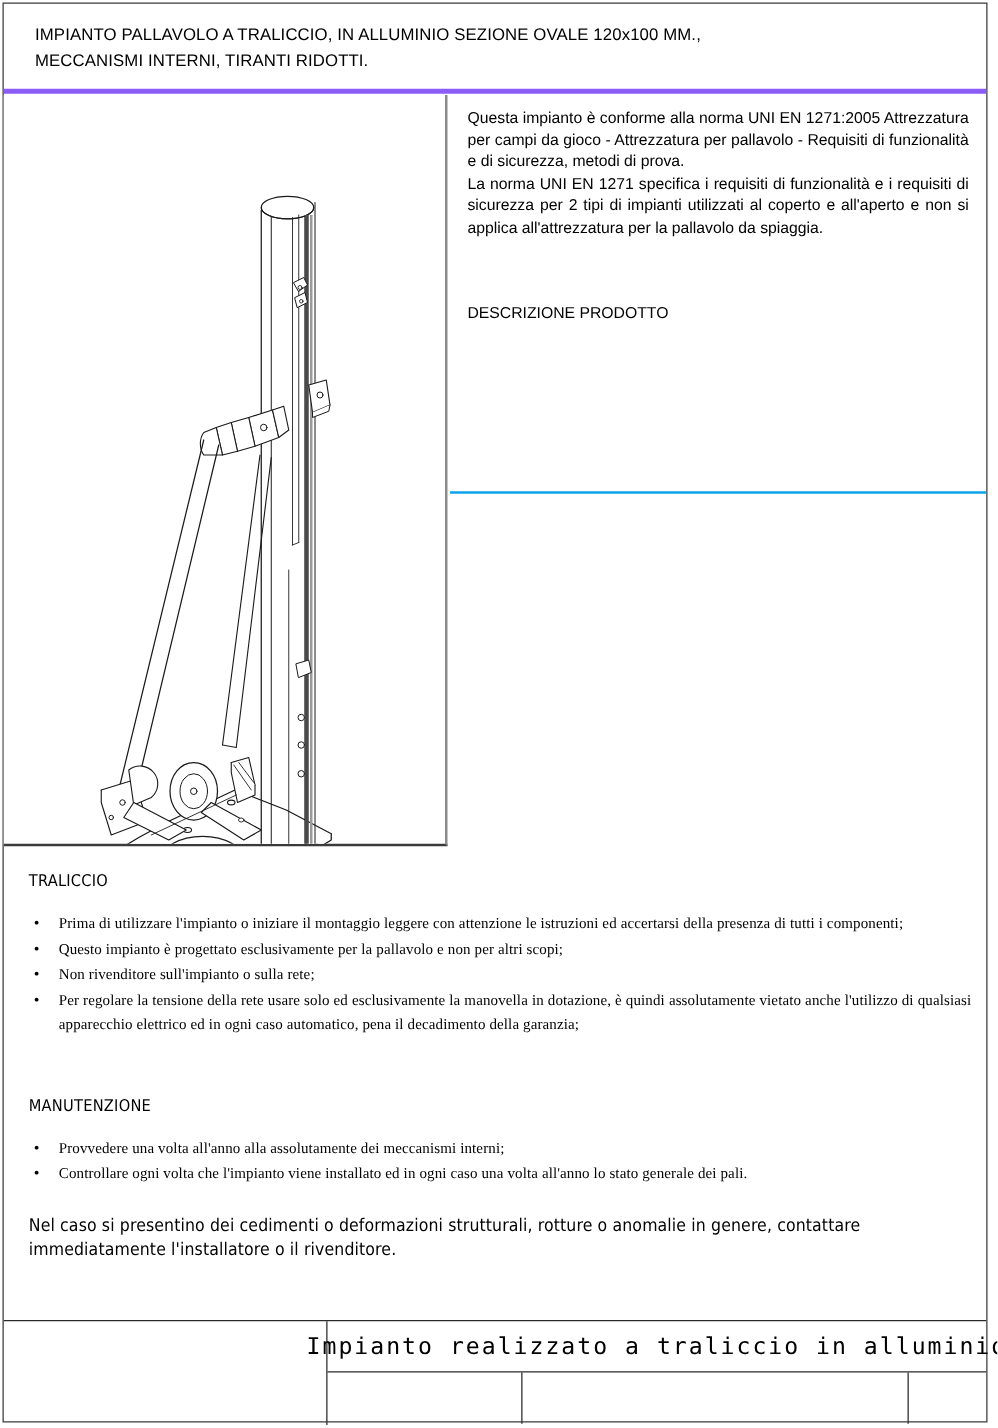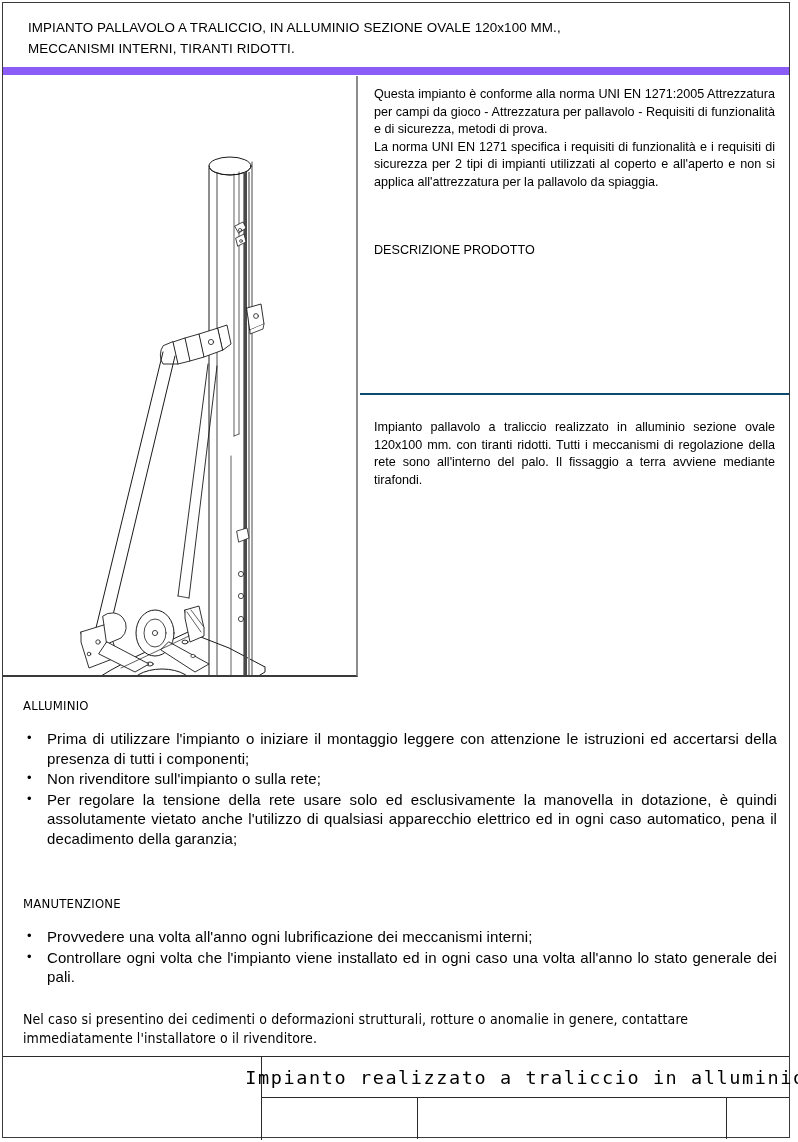--- a/index.html
+++ b/index.html
@@ -26,21 +26,21 @@
     border:1px solid #3a3a3a;
     box-sizing:border-box;
   }
 
   
   .header{
     position:absolute;
     left:3px; top:3px;
     width:786px; height:72px;
     box-sizing:border-box;
-    border-bottom:8px solid #8b5cf6;
+    border-bottom:4px solid #8b5cf6;
     padding:14px 0 0 25px;
   }
   .header-line{
     font-size:13.4px;
     line-height:21px;
     letter-spacing:0.1px;
     white-space:nowrap;
   }
 
   
@@ -59,21 +59,21 @@
   .text-panel{
     position:absolute;
     left:360px; top:76px;
     width:429px; height:601px;
     box-sizing:border-box;
   }
   .norm-block{
     box-sizing:border-box;
     height:319px;
     padding:10px 14px 0 14px;
-    border-bottom:2px solid #0c4a6e;
+    border-bottom:2px solid #0ea5e9;
   }
   .norm-block p, .desc-block p{
     margin:0;
     text-align:justify;
     font-size:12.6px;
     line-height:17.6px;
   }
   .norm-gap{height:40px;}
   .section-label{
     font-size:12.6px;
@@ -103,22 +103,22 @@
   }
   ul.notice-list{
     list-style:none;
     margin:14px 0 0 0;
     padding:0;
   }
   ul.notice-list li{
     position:relative;
     padding-left:24px;
     margin-bottom:1px;
-    font-family:Liberation Sans, sans-serif;
-    font-size:15px;
+    font-family:Liberation Serif, serif;
+    font-size:12px;
     line-height:19.5px;
     text-align:justify;
     letter-spacing:0.1px;
   }
   ul.notice-list li::before{
     content:"\2022";
     position:absolute;
     left:4px; top:-1px;
     font-size:13px;
   }
@@ -308,39 +308,37 @@
     </svg>
   </div>
 
   <div class="text-panel">
     <div class="norm-block">
       <p>Questa impianto è conforme alla norma UNI EN 1271:2005 Attrezzatura per campi da gioco - Attrezzatura per pallavolo - Requisiti di funzionalità e di sicurezza, metodi di prova.</p>
       <p>La norma UNI EN 1271 specifica i requisiti di funzionalità e i requisiti di sicurezza per 2 tipi di impianti utilizzati al coperto e all'aperto e non si applica all'attrezzatura per la pallavolo da spiaggia.</p>
       <div class="norm-gap"></div>
       <p class="section-label desc-head">DESCRIZIONE PRODOTTO</p>
     </div>
-    <div class="desc-block">
-      <p class="desc-body">Impianto pallavolo a traliccio realizzato in alluminio sezione ovale 120x100 mm. con tiranti ridotti. Tutti i meccanismi di regolazione della rete sono all'interno del palo. Il fissaggio a terra avviene mediante tirafondi.</p>
-    </div>
   </div>
 
   <div class="notices">
 
-    <div class="notice-title">ALLUMINIO</div>
+    <div class="notice-title">TRALICCIO</div>
     <ul class="notice-list">
       <li>Prima di utilizzare l'impianto o iniziare il montaggio leggere con attenzione le istruzioni ed accertarsi della presenza di tutti i componenti;</li>
+      <li>Questo impianto è progettato esclusivamente per la pallavolo e non per altri scopi;</li>
       <li>Non rivenditore sull'impianto o sulla rete;</li>
       <li>Per regolare la tensione della rete usare solo ed esclusivamente la manovella in dotazione, è quindi assolutamente vietato anche l'utilizzo di qualsiasi apparecchio elettrico ed in ogni caso automatico, pena il decadimento della garanzia;</li>
     </ul>
 
     <div class="gap-lg"></div>
 
     <div class="notice-title">MANUTENZIONE</div>
     <ul class="notice-list">
-      <li>Provvedere una volta all'anno ogni lubrificazione dei meccanismi interni;</li>
+      <li>Provvedere una volta all'anno alla assolutamente dei meccanismi interni;</li>
       <li>Controllare ogni volta che l'impianto viene installato ed in ogni caso una volta all'anno lo stato generale dei pali.</li>
     </ul>
 
     <div class="gap-md"></div>
 
     <p class="notice-para">Nel caso si presentino dei cedimenti o deformazioni strutturali, rotture o anomalie in genere, contattare immediatamente l'installatore o il rivenditore.</p>
   </div>
 
   <div class="titleblock">
     <div class="tb-left"></div>

